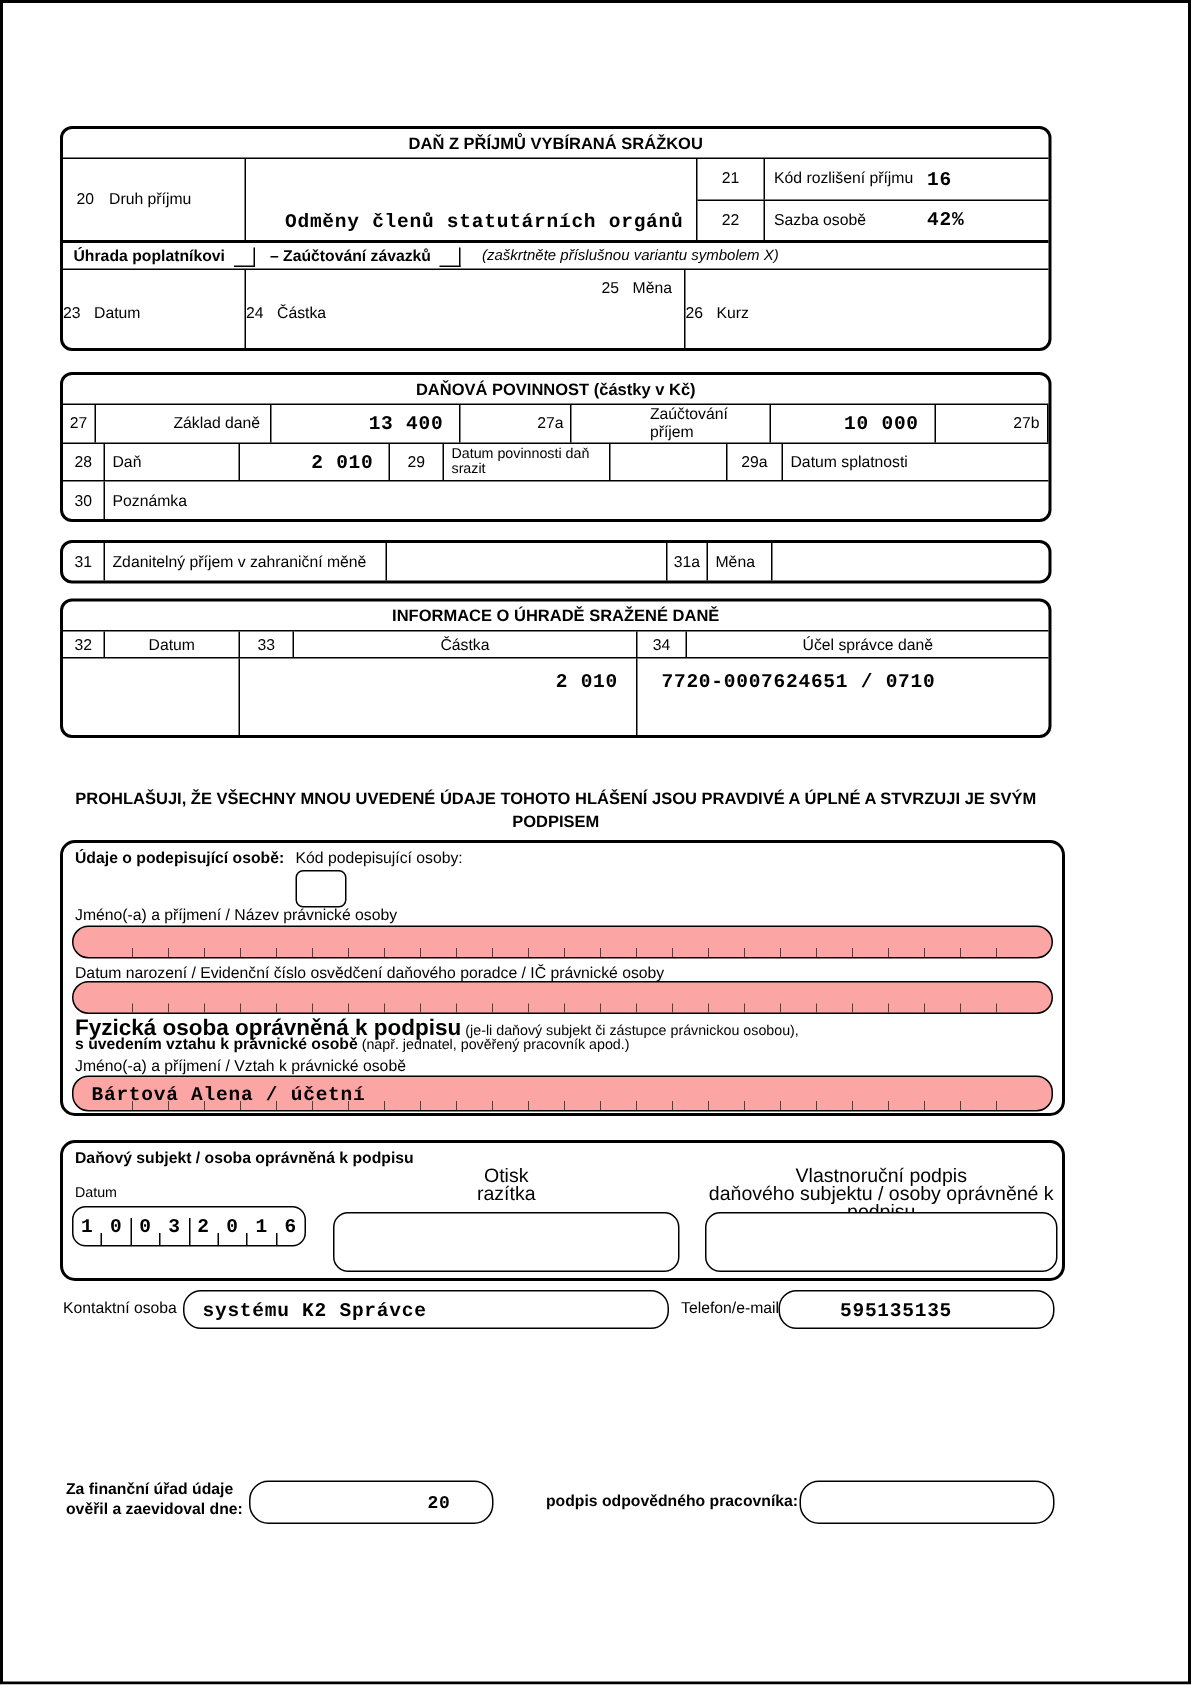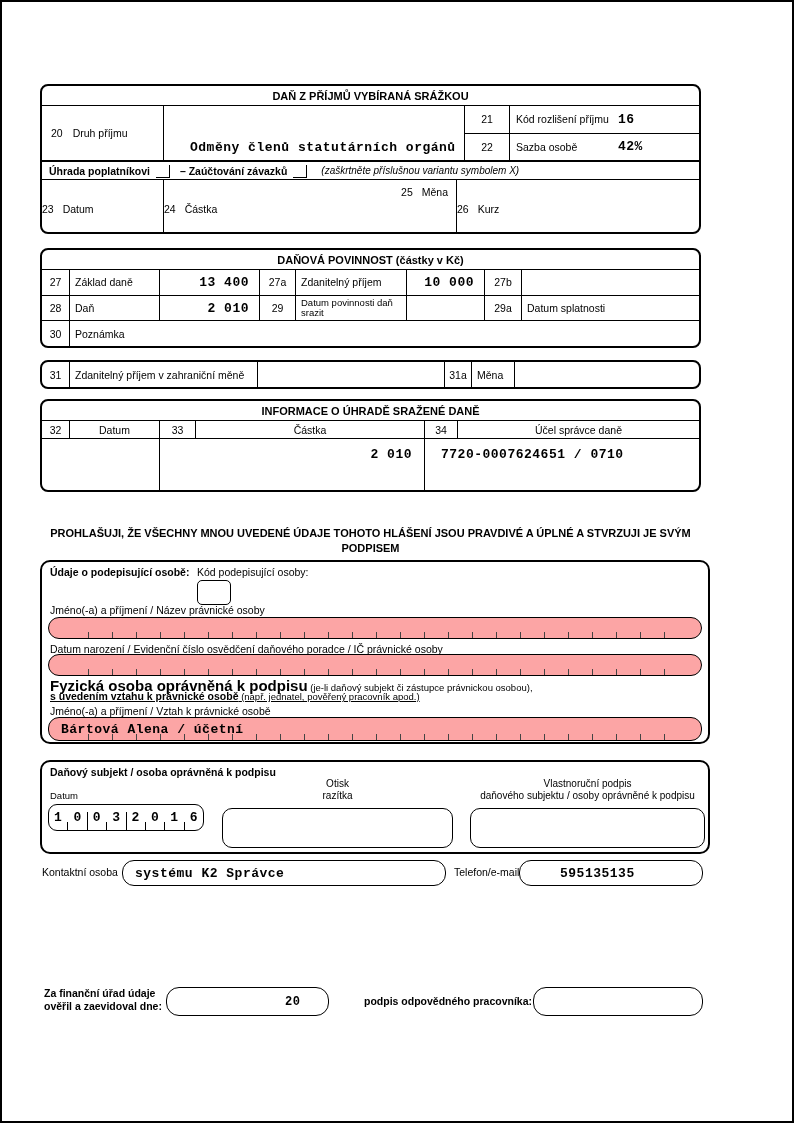--- a/index.html
+++ b/index.html
@@ -58,21 +58,21 @@
     background:#fff; box-sizing:border-box;
   }
   .datecomb {
     position:absolute; border:1.5px solid #000; border-radius:9px;
     box-sizing:border-box; display:flex; align-items:stretch; overflow:hidden;
   }
   .dcell { flex:1; display:flex; align-items:center; justify-content:center; }
   .sep { width:1px; background:#000; align-self:flex-end; }
   .sep.sm { height:8px; }
   .sep.lg { height:18px; }
-  .ctr2 { text-align:center; font-size:10px; line-height:12px; }
+  .ctr2 { text-align:center; font-size:13px; line-height:12px; }
 </style>
 </head>
 <body>
 
 <div class="page">
 
   <div class="box" style="left:38px; top:82px; width:661px; height:150px;">
     <div class="btitle">DAŇ Z PŘÍJMŮ VYBÍRANÁ SRÁŽKOU</div>
     <div class="frow" style="height:54px;">
       <div class="cell vc br" style="width:122px; padding-left:9px; gap:10px;">
@@ -121,26 +121,26 @@
       </div>
       <div class="colcell" style="flex:1;">
         <div class="fnum">26</div>
         <div class="flbl">Kurz</div>
       </div>
     </div>
   </div>
 
   <div class="box" style="left:38px; top:246px; width:661px; height:100px;">
     <div class="btitle">DAŇOVÁ POVINNOST (částky v Kč)</div>
-    <div class="frow" style="flex:1;">
+    <div class="frow" style="flex:1;gap:47px;">
       <div class="cell numcell fnum br" style="width:28px;">27</div>
       <div class="cell lblcell flbl br" style="width:90px;">Základ daně</div>
       <div class="cell valcell mono br" style="width:100px;">13 400</div>
       <div class="cell numcell fnum br" style="width:36px;">27a</div>
-      <div class="cell lblcell flbl br" style="width:111px;">Zdanitelný příjem</div>
+      <div class="cell lblcell flbl br" style="width:111px;">Zaúčtování příjem</div>
       <div class="cell valcell mono br" style="width:78px;">10 000</div>
       <div class="cell numcell fnum br" style="width:37px;">27b</div>
     </div>
     <div class="frow bt" style="flex:1;">
       <div class="cell numcell fnum br" style="width:28px;">28</div>
       <div class="cell lblcell flbl br" style="width:90px;">Daň</div>
       <div class="cell valcell mono br" style="width:100px;">2 010</div>
       <div class="cell numcell fnum br" style="width:36px;">29</div>
       <div class="cell lblcell small-lbl br" style="width:111px;">Datum povinnosti daň srazit</div>
       <div class="cell valcell mono br" style="width:78px;"></div>
@@ -203,21 +203,21 @@
 
     <div class="abs flbl" style="left:8px; top:81px;">Datum narození / Evidenční číslo osvědčení daňového poradce / IČ právnické osoby</div>
     <div class="comb" style="left:6px; top:92px; right:6px; height:22px;">
       <span class="mono" style="padding-left:12px;"></span>
     </div>
 
     <div class="abs" style="left:8px; top:115px; font-size:9.5px;">
       <span style="font-weight:bold; font-size:15px;">Fyzická osoba oprávněná k podpisu</span>
       <span>(je-li daňový subjekt či zástupce právnickou osobou),</span>
     </div>
-    <div class="abs" style="left:8px; top:128px; font-size:9.5px;text-decoration:underline;">
+    <div class="abs" style="left:8px; top:128px; font-size:9.5px;">
       <span style="font-weight:bold; font-size:10.5px;">s uvedením vztahu k právnické osobě</span>
       <span>(např. jednatel, pověřený pracovník apod.)</span>
     </div>
 
     <div class="abs flbl" style="left:8px; top:143px;">Jméno(-a) a příjmení / Vztah k právnické osobě</div>
     <div class="comb" style="left:6px; top:155px; right:6px; height:24px;">
       <span class="mono" style="padding-left:12px;">Bártová Alena / účetní</span>
     </div>
   </div>
 

